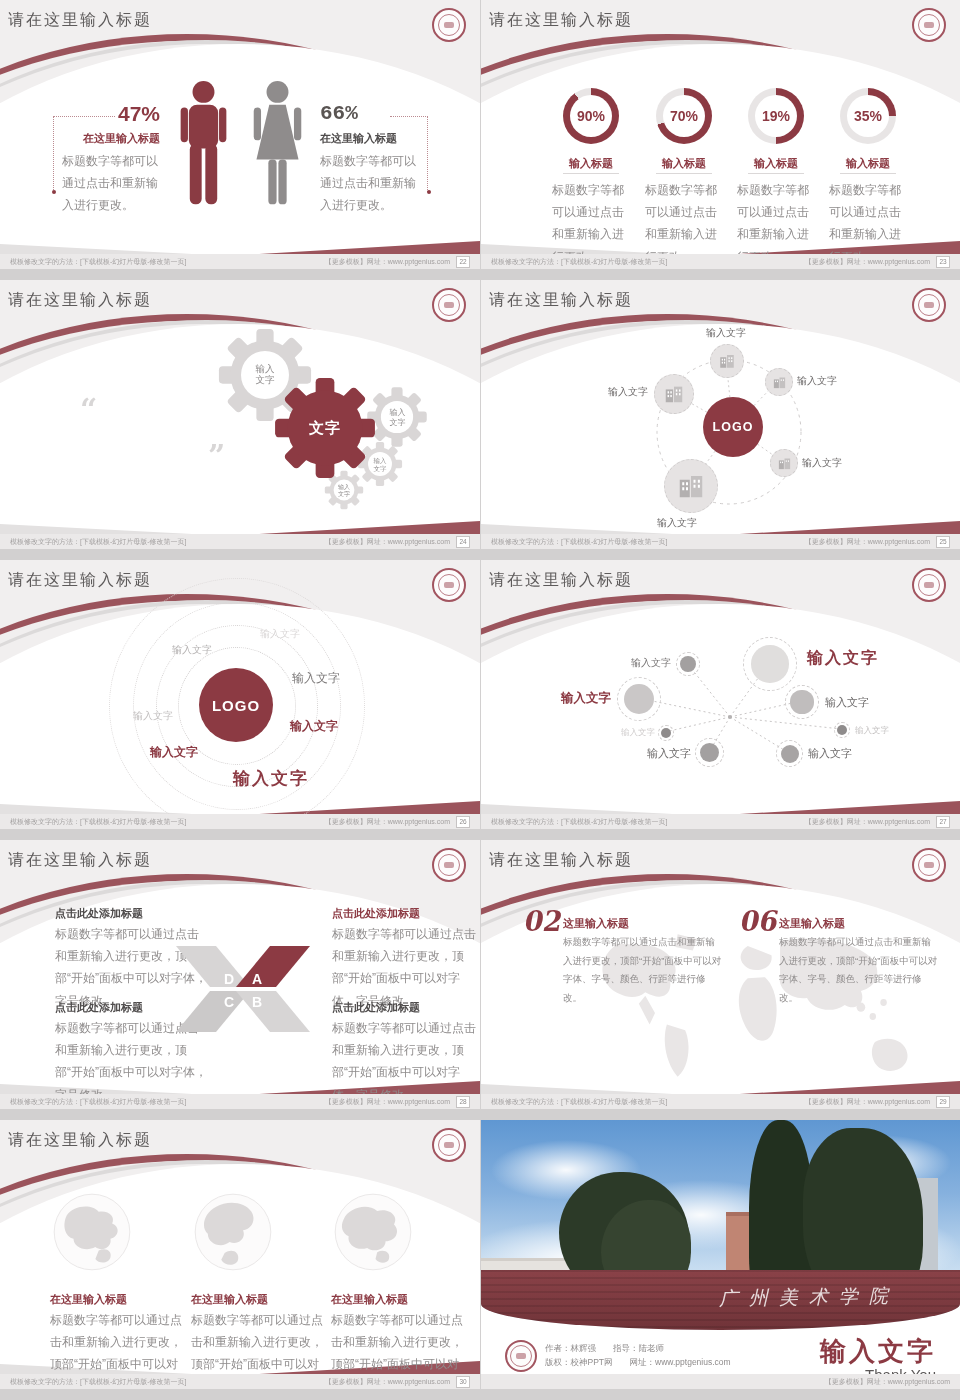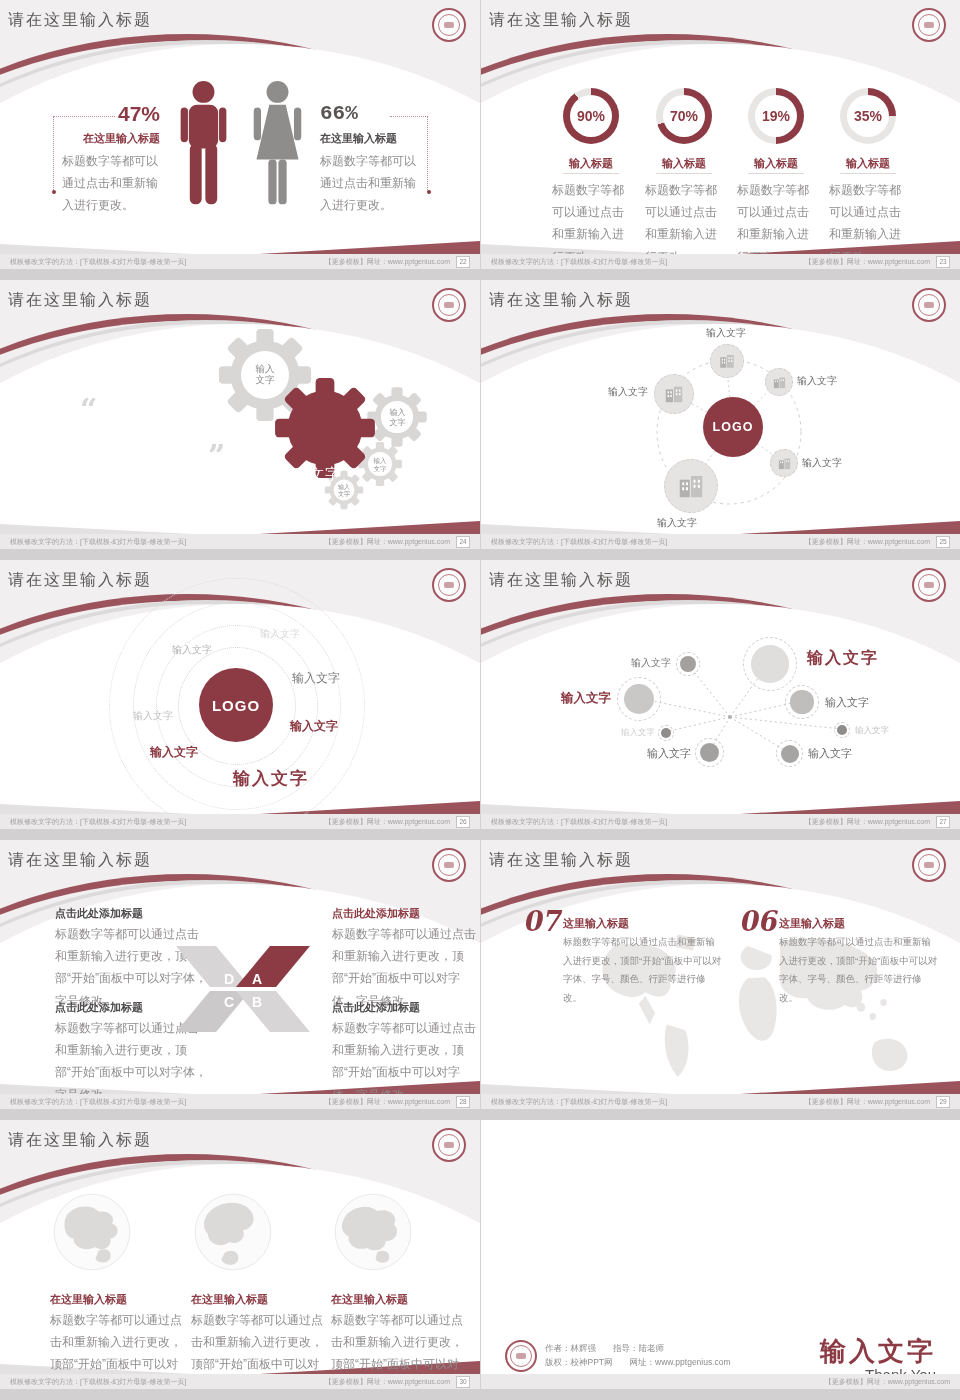--- a/index.html
+++ b/index.html
@@ -241,21 +241,21 @@
           <rect x="41" y="2" width="18" height="20" rx="4" transform="rotate(90 50 50)"></rect>
             <rect x="41" y="2" width="18" height="20" rx="4" transform="rotate(135 50 50)"></rect>
           <rect x="41" y="2" width="18" height="20" rx="4" transform="rotate(180 50 50)"></rect>
             <rect x="41" y="2" width="18" height="20" rx="4" transform="rotate(225 50 50)"></rect>
           <rect x="41" y="2" width="18" height="20" rx="4" transform="rotate(270 50 50)"></rect>
             <rect x="41" y="2" width="18" height="20" rx="4" transform="rotate(315 50 50)"></rect>
           <circle cx="50" cy="50" r="36"></circle>
           </g>
       </svg>
       <div class="gear-label" style="left:253px;top:83px;width:24px;">输入文字</div>
-      <div class="c" style="left:303px;top:139px;width:44px;text-align:center;font-size:15px;font-weight:normal;color:#fff;letter-spacing:1px;z-index:5;margin-top:46px;">文字</div>
+      <div class="c" style="left:303px;top:139px;width:44px;text-align:center;font-size:15px;font-weight:bold;color:#fff;letter-spacing:1px;z-index:5;">文字</div>
       <div class="gear-label" style="left:388px;top:128px;width:19px;font-size:8px;">输入文字</div>
       <div class="gear-label" style="left:372px;top:177px;width:16px;font-size:6.5px;">输入文字</div>
       <div class="gear-label" style="left:337px;top:204px;width:14px;font-size:6px;">输入文字</div>
 
       <div class="foot">
         <span>模板修改文字的方法：[下载模板-幻灯片母版-修改第一页]</span>
         <span class="fr">
             <span>【更多模板】网址：www.pptgenius.com</span>
         <span class="pageno">24</span>
           </span>
@@ -547,21 +547,21 @@
           <path d="M150,12 c-10,6 -8,16 2,20 c10,3 22,-2 20,-12 Z"></path>
           <path d="M150,40 c-12,10 -10,30 0,45 c8,12 20,12 24,0 c6,-18 2,-38 -8,-46 Z"></path>
           <path d="M180,8 c30,-6 70,0 85,15 c10,10 5,25 -10,28 c5,10 -5,18 -15,12 c-12,8 -30,4 -35,-6 c-15,2 -28,-8 -25,-20 Z"></path>
           <circle cx="255" cy="65" r="4"></circle>
             <circle cx="266" cy="73" r="3"></circle>
             <circle cx="276" cy="61" r="3"></circle>
           <path d="M268,95 c12,-6 28,-2 30,10 c2,10 -10,18 -22,14 c-10,-3 -14,-16 -8,-24 Z"></path>
         </g>
       </svg>
 
-      <div class="c" style="left:44px;top:66px;font-size:27px;font-style:italic;font-weight:bold;color:#8c3a43;font-family:'DejaVu Serif',serif;z-index:3;">07</div>
+      <div class="c" style="left:44px;top:66px;font-size:27px;font-style:italic;font-weight:bold;color:#8c3a43;font-family:'DejaVu Serif',serif;z-index:3;">02</div>
       <div class="c h-m" style="left:82px;top:76px;z-index:3;">这里输入标题</div>
       <div class="c" style="left:82px;top:93px;width:160px;font-size:9.5px;color:#8f8c8c;line-height:1.95;z-index:3;">标题数字等都可以通过点击和重新输入进行更改，顶部“开始”面板中可以对字体、字号、颜色、行距等进行修改。</div>
 
       <div class="c" style="left:260px;top:66px;font-size:27px;font-style:italic;font-weight:bold;color:#8c3a43;font-family:'DejaVu Serif',serif;z-index:3;">06</div>
       <div class="c h-m" style="left:298px;top:76px;z-index:3;">这里输入标题</div>
       <div class="c" style="left:298px;top:93px;width:160px;font-size:9.5px;color:#8f8c8c;line-height:1.95;z-index:3;">标题数字等都可以通过点击和重新输入进行更改，顶部“开始”面板中可以对字体、字号、颜色、行距等进行修改。</div>
 
       <div class="foot">
         <span>模板修改文字的方法：[下载模板-幻灯片母版-修改第一页]</span>
         <span class="fr">
@@ -633,20 +633,39 @@
         <span class="fr">
             <span>【更多模板】网址：www.pptgenius.com</span>
         <span class="pageno">30</span>
           </span>
       </div>
     </div>
   </div>
 
   <div class="slide">
     <div class="canvas" style="background:#fff;">
+      <div class="photo">
+        <div class="cloud" style="left:10px;top:20px;width:150px;height:60px;"></div>
+        <div class="cloud" style="left:120px;top:60px;width:200px;height:70px;"></div>
+        <div class="cloud" style="left:330px;top:15px;width:140px;height:55px;"></div>
+        <div class="cloud" style="left:-20px;top:100px;width:220px;height:80px;"></div>
+        <div class="cloud" style="left:300px;top:95px;width:180px;height:70px;"></div>
+        <div class="abs" style="left:0;top:138px;width:125px;height:40px;background:#e6e3df;border-top:3px solid #d2cec9;"></div>
+        <div class="abs" style="left:245px;top:92px;width:90px;height:70px;background:#c08573;border-top:4px solid #a96f60;box-shadow:inset 0 -6px 0 rgba(0,0,0,.08);"></div>
+        <div class="abs" style="left:372px;top:58px;width:85px;height:100px;background:linear-gradient(90deg,#dde1e5 70%,#c3c9cf 70%);background-color:#dde1e5;">
+          <div class="abs" style="left:6px;top:8px;right:30px;bottom:8px;background:repeating-linear-gradient(180deg,transparent 0 9px,rgba(70,80,90,.35) 9px 13px),repeating-linear-gradient(90deg,transparent 0 11px,rgba(70,80,90,.35) 11px 15px);"></div>
+        </div>
+        <div class="tree" style="left:78px;top:52px;width:130px;height:130px;border-radius:48% 52% 45% 55%;"></div>
+        <div class="tree" style="left:120px;top:80px;width:90px;height:100px;border-radius:55% 45% 50% 50%;background:#364430;"></div>
+        <div class="tree" style="left:268px;top:0;width:64px;height:195px;border-radius:45% 45% 30% 30%;background:#22301f;"></div>
+        <div class="tree" style="left:322px;top:8px;width:120px;height:180px;border-radius:40% 50% 35% 45%;background:#2a3826;"></div>
+        <div class="wall">
+          <div class="wall-script">广州美术学院</div>
+        </div>
+      </div>
 
       <div class="seal" style="left:24px;top:220px;right:auto;width:28px;height:28px;">
           <span class="seal-core"></span>
         </div>
       <div class="credit" style="top:223px;">作者：林辉强　　指导：陆老师</div>
       <div class="credit" style="top:237px;">版权：校神PPT网　　网址：www.pptgenius.com</div>
       <div class="thanks-cn">输入文字</div>
       <div class="thanks-en">Thank You</div>
 
       <div class="foot">

